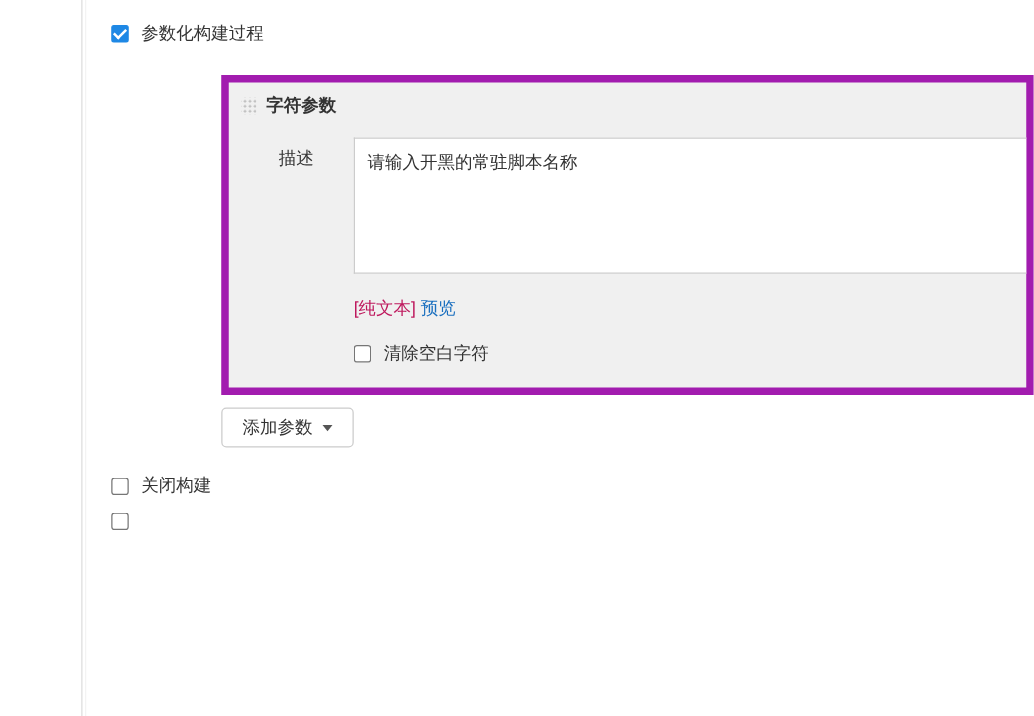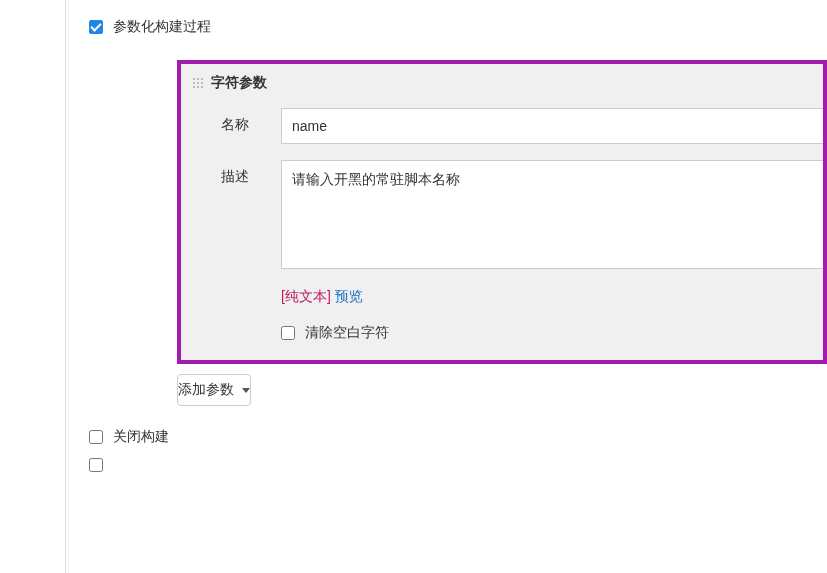--- a/index.html
+++ b/index.html
@@ -74,21 +74,21 @@
     border-width: 0 2px 2px 0;
     transform: rotate(45deg);
   }
   .panel-wrap {
     margin-left: 112px;
     margin-top: 18px;
     margin-bottom: 10px;
   }
   .panel {
     background: #f0f0f0;
-    border: 4px solid #a21caf;
+    border: 6px solid #a21caf;
     position: relative;
   }
   .panel-header {
     display: flex;
     align-items: center;
     padding: 10px 10px 8px 10px;
     font-weight: bold;
     font-size: 14px;
   }
   .drag-handle {
@@ -159,21 +159,21 @@
   }
   .add-param-row {
     margin-left: 112px;
     margin-top: 8px;
     margin-bottom: 16px;
   }
   .dropdown-btn {
     display: inline-flex;
     align-items: center;
     height: 32px;
-    padding: 0 0;
+    padding: 0 16px;
     background: #fff;
     border: 1px solid #ccc;
     border-radius: 4px;
     font-size: 14px;
     color: #333;
     cursor: pointer;
   }
   .caret {
     margin-left: 8px;
     width: 0;
@@ -196,26 +196,20 @@
     <label>参数化构建过程</label>
   </div>
 
   <div class="panel-wrap">
     <div class="panel">
       <div class="panel-header">
         <span class="drag-handle"></span>
         <span>字符参数</span>
       </div>
 
-      <div class="field-row">
-        <div class="field-label">名称</div>
-        <div class="field-control">
-          <input type="text" class="text-input" value="name" style="">
-        </div>
-      </div>
 
 
       <div class="field-row">
         <div class="field-label">描述</div>
         <div class="field-control">
           <textarea class="textarea" style="">请输入开黑的常驻脚本名称</textarea>
         </div>
       </div>
 
       <div class="hint-row">

